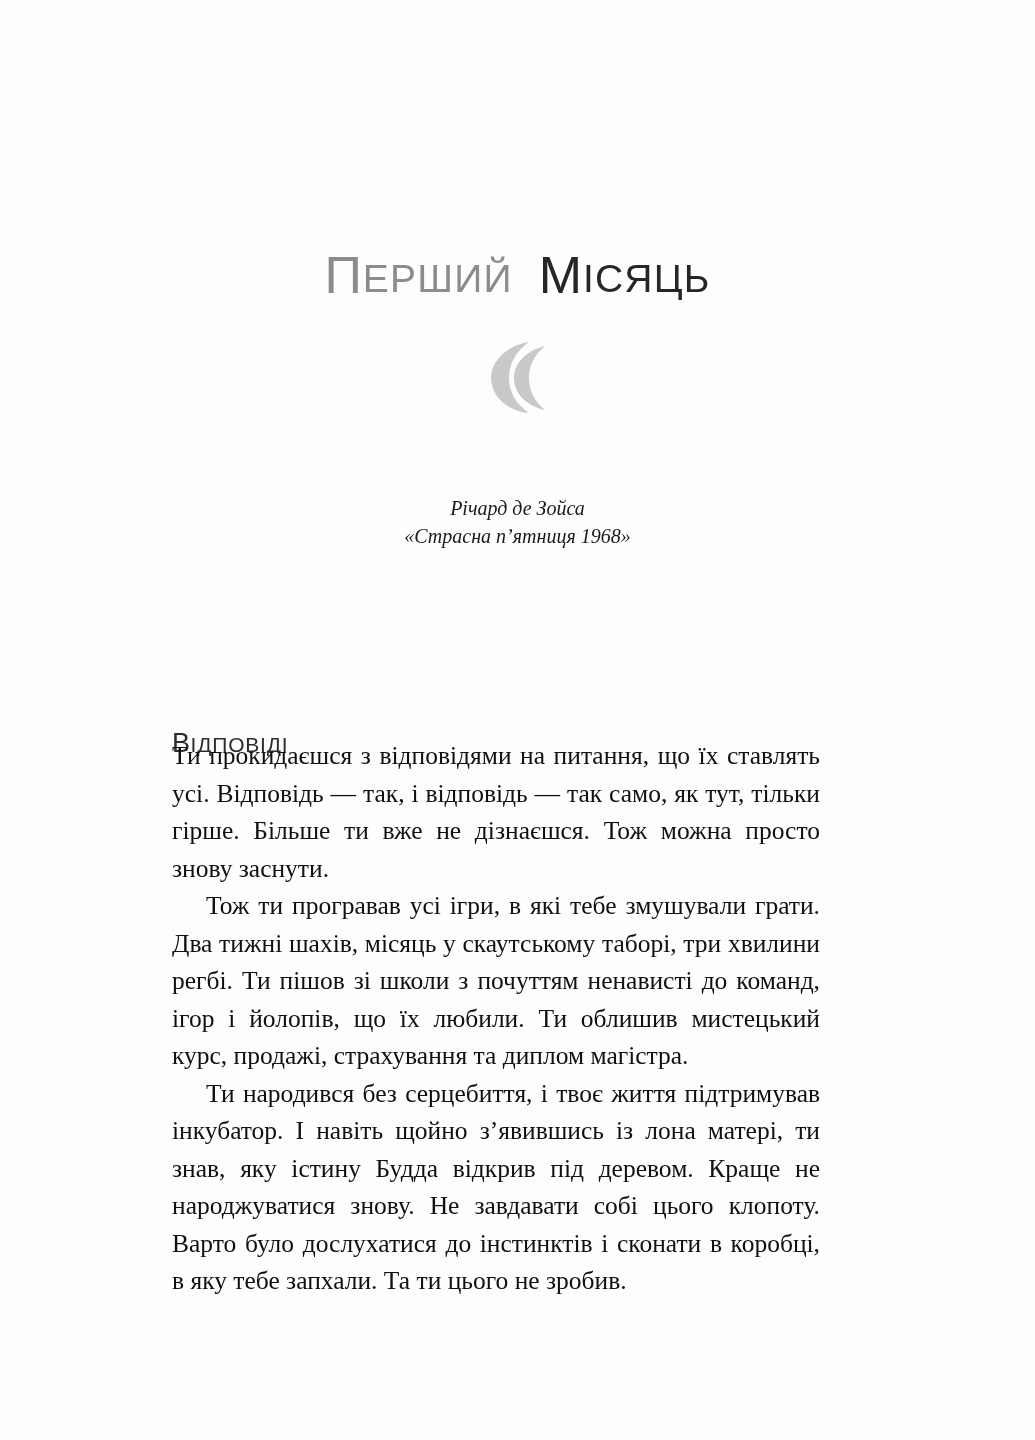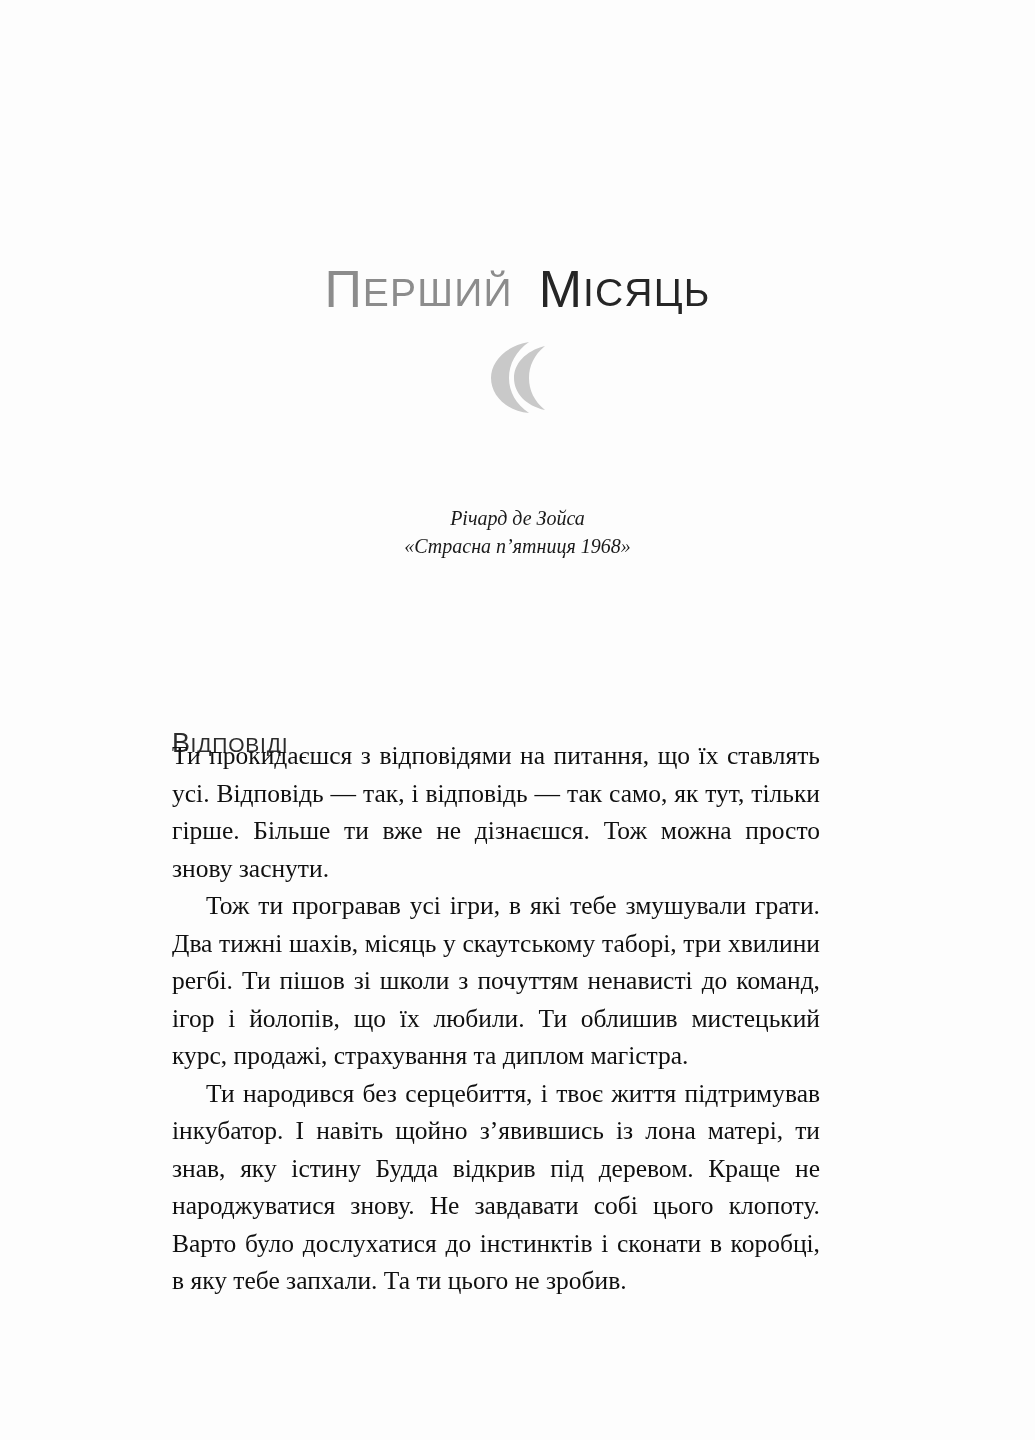--- a/index.html
+++ b/index.html
@@ -20,21 +20,21 @@
   .page {
     position: relative;
     width: 1035px;
     height: 1440px;
     box-sizing: border-box;
   }
 
   
   .chapter-title {
     position: absolute;
-    top: 228px;
+    top: 214px;
     left: 0;
     width: 1035px;
     text-align: center;
     font-family: "Liberation Sans", "DejaVu Sans", sans-serif;
     font-size: 52px;
     line-height: 1.0;
     letter-spacing: 0.5px;
     white-space: nowrap;
     font-weight: 400;
   }
@@ -75,21 +75,21 @@
     left: 0;
     width: 1035px;
     text-align: center;
   }
   .epigraph-line {
     font-size: 24px;
     line-height: 34px;
     color: #1a1a1a;
   }
   .epigraph-source {
-    margin-top: 10px;
+    margin-top: 0;
   }
   .epigraph-source-line {
     font-style: italic;
     font-size: 20px;
     line-height: 28px;
     color: #1a1a1a;
   }
 
   
   .section-heading {

